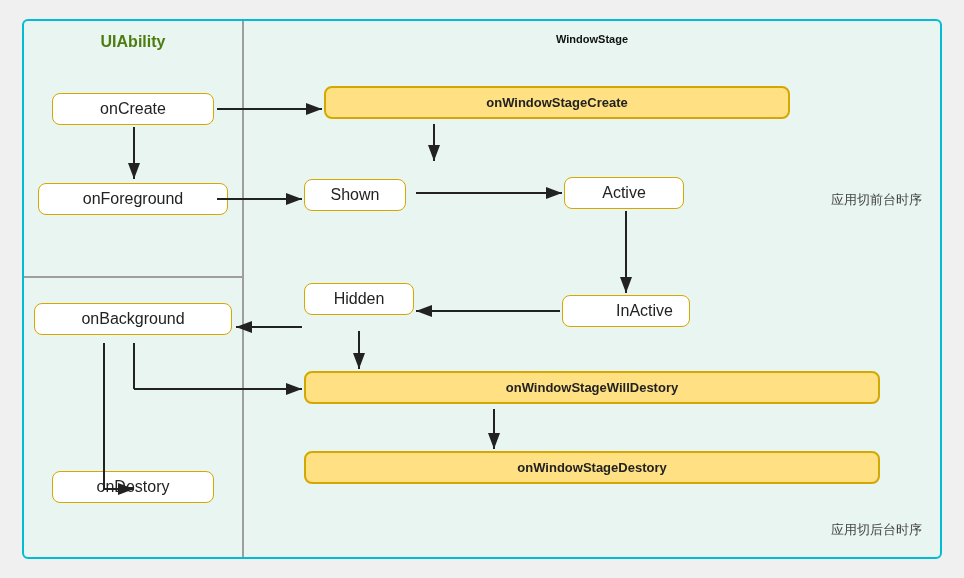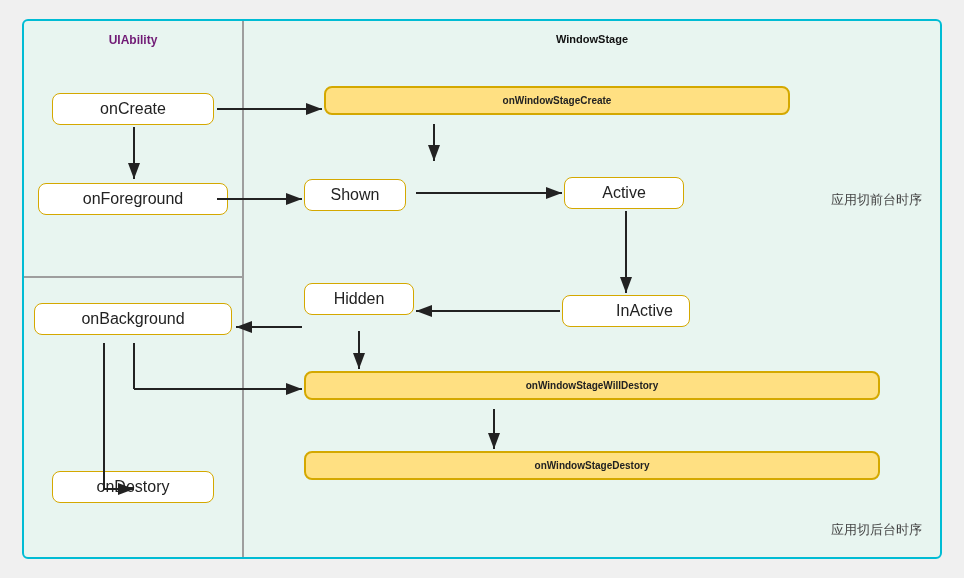--- a/index.html
+++ b/index.html
@@ -37,22 +37,22 @@
       top: 255px;
     }
     
     .panel-right {
       flex: 1;
       position: relative;
     }
     
     .section-title {
       font-weight: bold;
-      font-size: 12px;
-      color: #701a75;
+      font-size: 16px;
+      color: #4d7c0f;
       text-align: center;
       padding: 12px 0 8px 0;
     }
     .section-title-right {
       font-weight: bold;
       font-size: 11px;
       color: #111;
       text-align: center;
       padding: 12px 0 8px 0;
     }
@@ -70,21 +70,21 @@
     .node-plain {
       background: #fff;
       border: 1.5px solid #d4a800;
       padding: 6px 16px;
     }
     .node-highlight {
       background: #ffe082;
       border: 2px solid #d4a800;
       padding: 7px 18px;
       font-weight: bold;
-      font-size: 10px;
+      font-size: 13px;
     }
     
     .corner-label {
       position: absolute;
       font-size: 13px;
       color: #444;
     }
     
     .arrows-svg {
       position: absolute;

